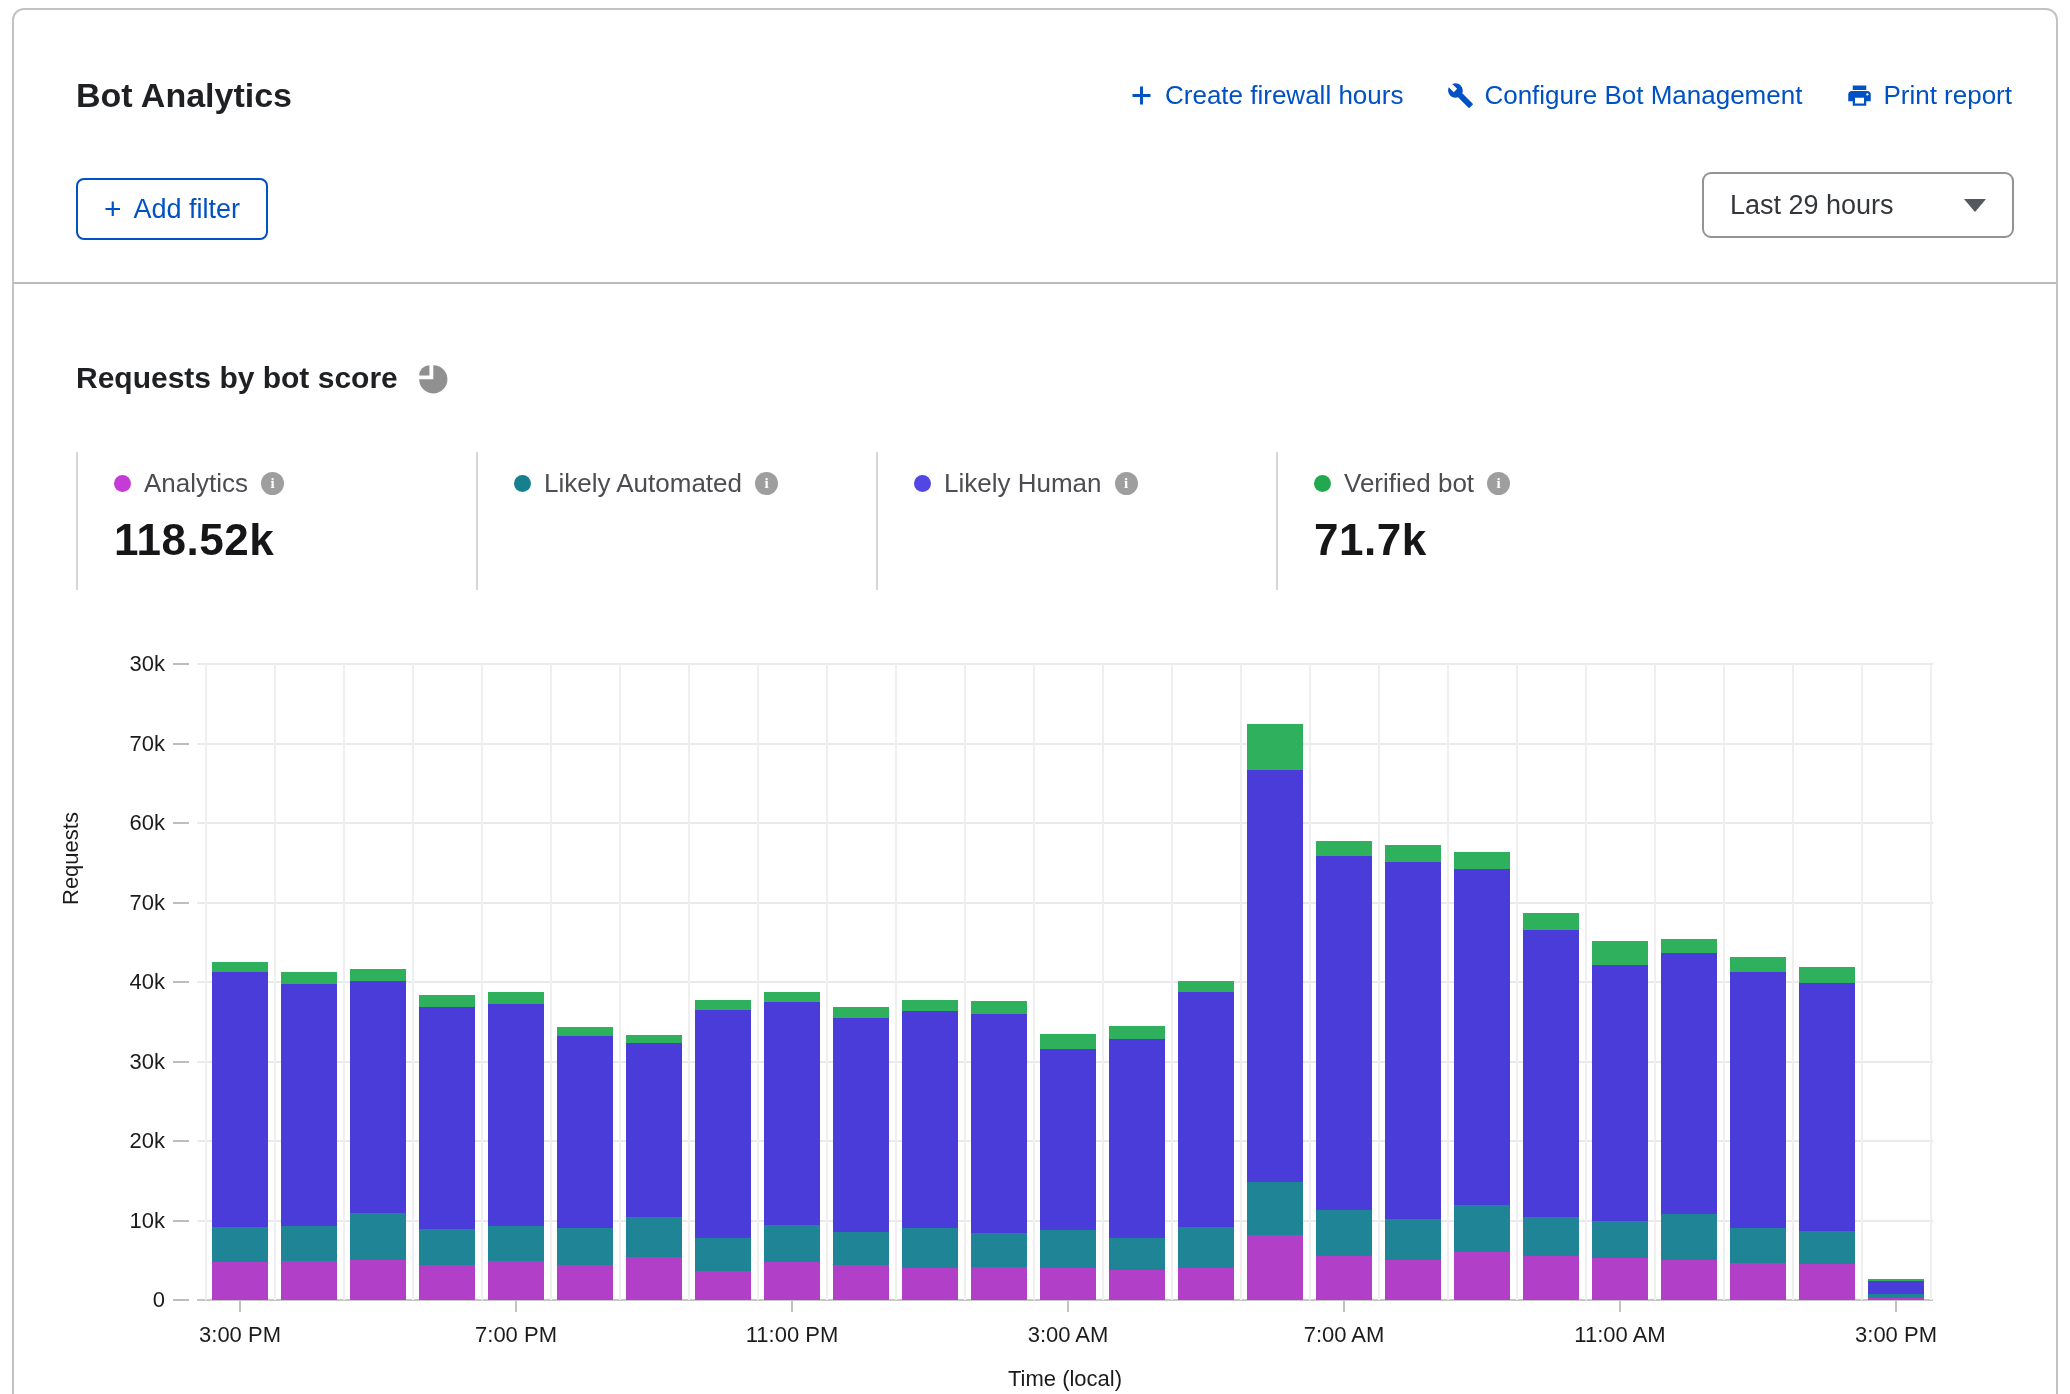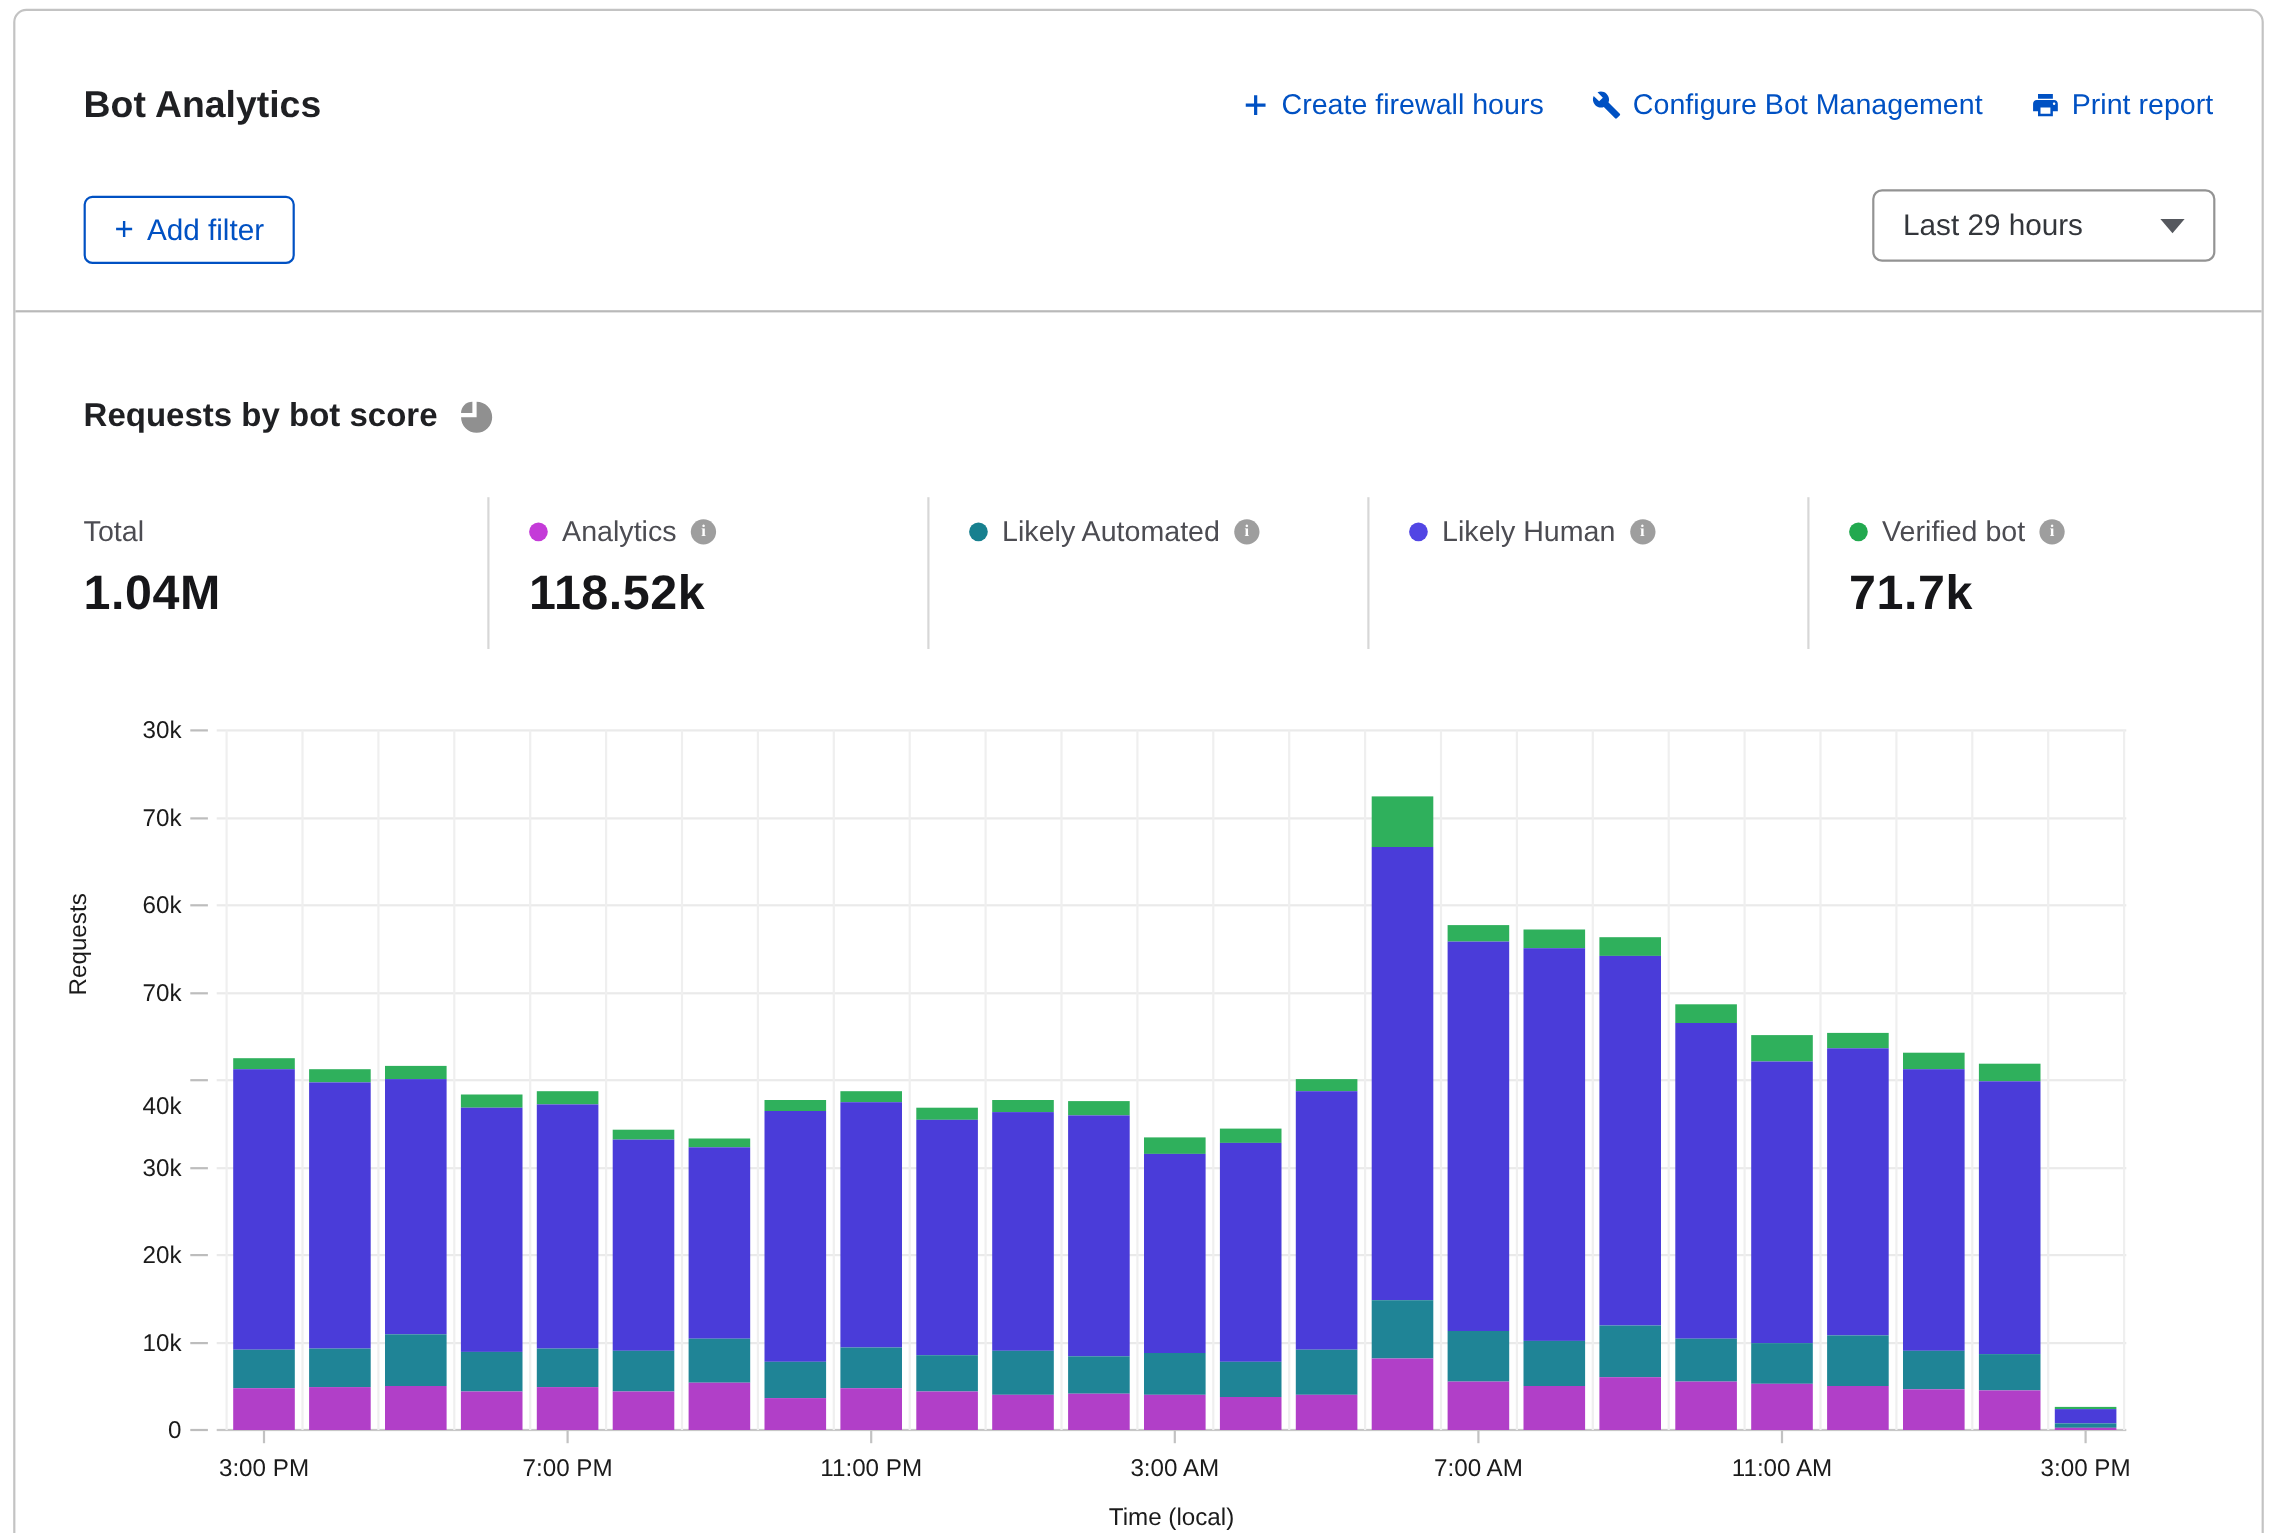--- a/index.html
+++ b/index.html
@@ -138,26 +138,20 @@
   <span class="txt">Requests by bot score</span>
   <span style="display:flex;">
     <svg width="36" height="36" viewBox="0 0 28 28">
       <path d="M15 15 L15 4 A11 11 0 1 1 4 15 Z" fill="#909090"></path>
       <path d="M12 12 L12 4 A8 8 0 0 0 4 12 Z" fill="#909090"></path>
     </svg>
   </span>
 </div>
 
 <div class="stats">
-  <div class="stat-col first">
-    <div class="stat-label-row">
-      <span>Total</span>
-    </div>
-    <div class="stat-value">1.04M</div>
-  </div>
 
 <div class="stat-col mid">
       <div class="stat-label-row">
         <span class="legend-dot" style="background: rgb(196, 59, 216);"></span>
         <span>Analytics</span>
         <span class="info-icon">i</span>
       </div>
       <div class="stat-value">118.52k</div>
     </div>
     <div class="stat-col mid">
@@ -193,21 +187,21 @@
     <div class="y-tick-dash" style="top: 555.5px;"></div>
     <div class="y-tick-label" style="top: 543.5px;">10k</div>
     <div class="gridline-h" style="top: 476px;"></div>
     <div class="y-tick-dash" style="top: 476px;"></div>
     <div class="y-tick-label" style="top: 464px;">20k</div>
     <div class="gridline-h" style="top: 396.5px;"></div>
     <div class="y-tick-dash" style="top: 396.5px;"></div>
     <div class="y-tick-label" style="top: 384.5px;">30k</div>
     <div class="gridline-h" style="top: 317px;"></div>
     <div class="y-tick-dash" style="top: 317px;"></div>
-    <div class="y-tick-label" style="top: 305px; margin-top: 24px;">40k</div>
+    <div class="y-tick-label" style="top: 305px;">40k</div>
     <div class="gridline-h" style="top: 237.5px;"></div>
     <div class="y-tick-dash" style="top: 237.5px;"></div>
     <div class="y-tick-label" style="top: 225.5px;">70k</div>
     <div class="gridline-h" style="top: 158px;"></div>
     <div class="y-tick-dash" style="top: 158px;"></div>
     <div class="y-tick-label" style="top: 146px;">60k</div>
     <div class="gridline-h" style="top: 78.5px;"></div>
     <div class="y-tick-dash" style="top: 78.5px;"></div>
     <div class="y-tick-label" style="top: 66.5px;">70k</div>
     <div class="gridline-h" style="top: -1px;"></div>

